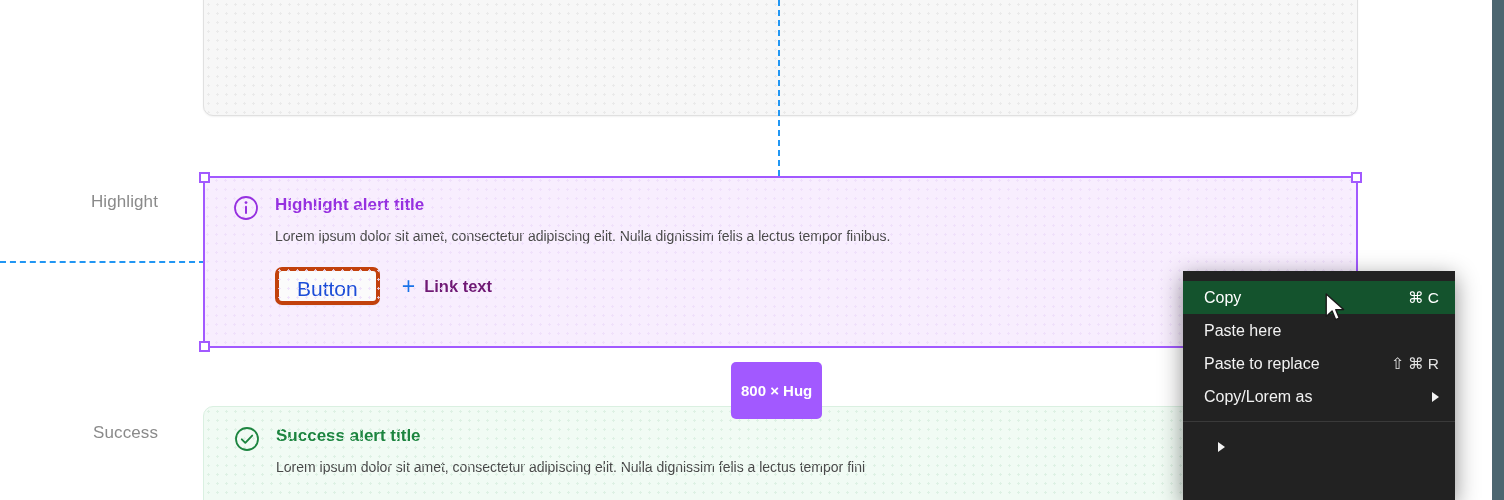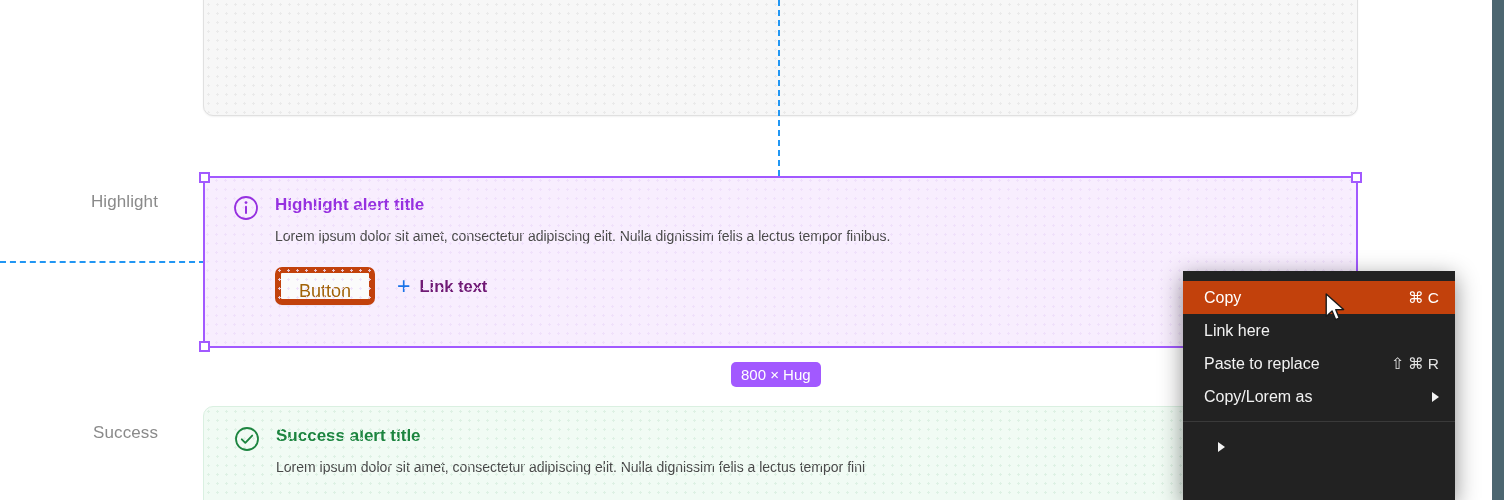--- a/index.html
+++ b/index.html
@@ -42,23 +42,23 @@
     font-size:17px;font-weight:bold;line-height:22px;margin:0 0 9px 0;
     white-space:nowrap;
   }
   .alert .desc{
     font-size:14px;line-height:22px;color:#494949;margin:0;
     white-space:nowrap;
   }
   .actions{display:flex;align-items:center;margin-top:20px;}
   .btn{
     box-sizing:border-box;
-    background:#fbfbfb;border:6px solid #c2410c;border-radius:7px;
+    background:#fbfbfb;border:4px solid #c2410c;border-radius:7px;
     padding:0 18px;height:38px;line-height:36px;
-    font-size:18px;color:#a16207;
+    font-size:21px;color:#1d4ed8;
     font-family:inherit;cursor:default;
     box-shadow:0 1px 1px rgba(0,0,0,.04);
   }
   .link-wrap{display:flex;align-items:center;margin-left:22px;}
   .plus{
     color:#1a73e8;font-size:23px;line-height:1;margin-right:9px;font-weight:500;
   }
   .link{color:#701a75;font-size:16.5px;font-weight:bold;text-decoration:none;}
 
   
@@ -113,21 +113,21 @@
   }
   .h-tl{left:-6px;top:-6px;}
   .h-tr{right:-6px;top:-6px;}
   .h-bl{left:-6px;bottom:-6px;}
   .h-br{right:-6px;bottom:-6px;}
 
   
   .size-badge{
     position:absolute;left:731px;top:362px;height:25px;line-height:25px;
     background:#a259ff;color:#ffffff;border-radius:5px;
-    font-size:15px;font-weight:normal;padding:0 10px;white-space:nowrap;
+    font-size:15px;font-weight:bold;padding:16px 10px;white-space:nowrap;
   }
 
   
   .guide-v{
     position:absolute;left:778px;top:0;width:0;height:176px;
     border-left:2px dashed #2196f3;
   }
   .guide-h{
     position:absolute;left:0;top:261px;width:205px;height:0;
     border-top:2px dashed #2196f3;
@@ -139,21 +139,21 @@
     background:#222222;box-sizing:border-box;
     padding:10px 0 0 0;
     box-shadow:0 6px 22px rgba(0,0,0,.45);
     color:#f2f2f2;
   }
   .ctx-item{
     display:flex;align-items:center;
     height:33px;padding:0 16px 0 21px;
     font-size:16px;white-space:nowrap;
   }
-  .ctx-item.sel{background:#c2410c;color:#ffffff;}
+  .ctx-item.sel{background:#14532d;color:#ffffff;}
   .ctx-label{flex:1 1 auto;}
   .ctx-shortcut{color:#e3e3e3;font-size:15.5px;margin-left:14px;}
   .ctx-item.sel .ctx-shortcut{color:#ffffff;}
   .ctx-arrow{
     width:0;height:0;margin-left:14px;
     border-left:7px solid #f2f2f2;
     border-top:5px solid transparent;
     border-bottom:5px solid transparent;
   }
   .ctx-sep{height:1px;background:#3a3a3a;margin:8px 0 8px 0;}
@@ -227,21 +227,21 @@
   <div class="size-badge">800 × Hug</div>
 
   <div class="ctx-menu">
 
     <div class="ctx-item sel">
       <span class="ctx-label">Copy</span>
       <span class="ctx-shortcut">⌘ C</span>
     </div>
 
     <div class="ctx-item">
-      <span class="ctx-label">Link here</span>
+      <span class="ctx-label">Paste here</span>
       <span class="ctx-shortcut"></span>
     </div>
 
     <div class="ctx-item">
       <span class="ctx-label">Paste to replace</span>
       <span class="ctx-shortcut">⇧ ⌘ R</span>
     </div>
 
     <div class="ctx-item">
       <span class="ctx-label">Copy/Lorem as</span>

